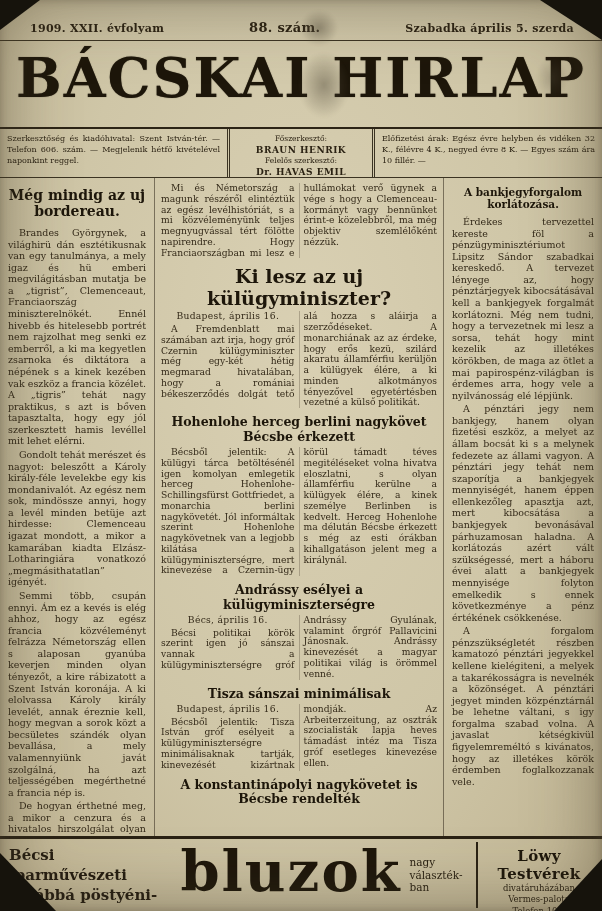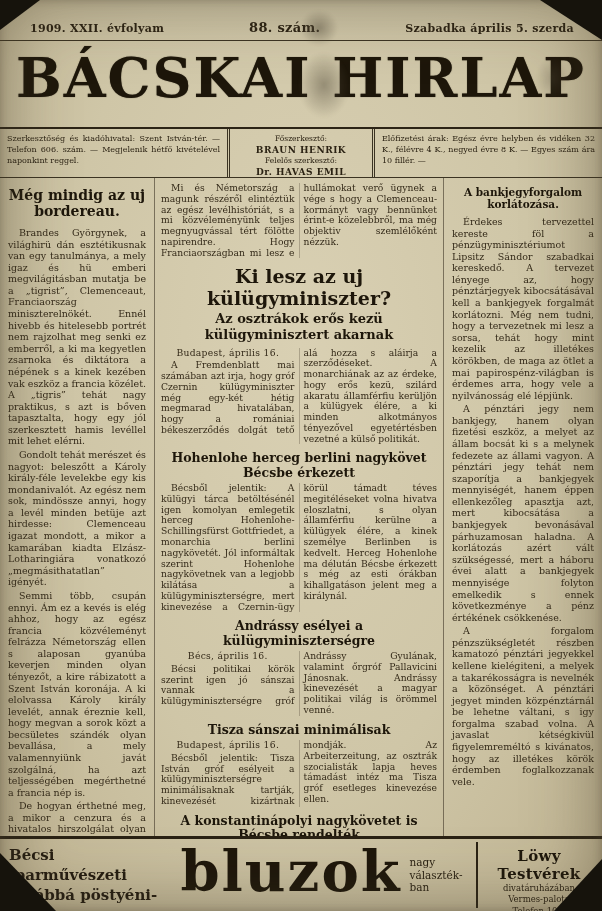--- a/index.html
+++ b/index.html
@@ -143,21 +143,20 @@
     </section>
 
     <div class="vrule"></div>
 
     <section class="col col-mid">
       <div class="two-col">
         <div class="flowtext">Mi és Németország a magunk részéről elintéztük az egész levélhistóriát, s a mi közvéleményünk teljes megnyugvással tért fölötte napirendre. Hogy Franciaországban mi lesz e hullámokat verő ügynek a vége s hogy a Clemenceau-kormányt vagy bennünket érint-e közelebbről, ma még objektiv szemlélőként nézzük.</div>
       </div>
 
       <h1 class="mid-headline">Ki lesz az uj külügyminiszter?</h1>
-      <h3 class="mid-subhead">Az osztrákok erős kezü külügyminisztert akarnak</h3>
 
       <div class="two-col">
         <div class="dateline">Budapest, április 16.</div>
         <div class="flowtext">A Fremdenblatt mai számában azt irja, hogy gróf Czernin külügyminiszter még egy-két hétig megmarad hivatalában, hogy a romániai békeszerződés dolgát tető alá hozza s aláirja a szerződéseket. A monarchiának az az érdeke, hogy erős kezü, szilárd akaratu államférfiu kerüljön a külügyek élére, a ki minden alkotmányos tényezővel egyetértésben vezetné a külső politikát.</div>
       </div>
 
       <h4 class="sec-head">Hohenlohe herceg berlini nagykövet Bécsbe érkezett</h4>
       <div class="two-col">
         <div class="flowtext">Bécsből jelentik: A külügyi tárca betöltésénél igen komolyan emlegetik herceg Hohenlohe-Schillingsfürst Gottfriedet, a monarchia berlini nagykövetét. Jól informáltak szerint Hohenlohe nagykövetnek van a legjobb kilátása a külügyminiszterségre, mert kinevezése a Czernin-ügy körül támadt téves megitéléseket volna hivatva eloszlatni, s olyan államférfiu kerülne a külügyek élére, a kinek személye Berlinben is kedvelt. Herceg Hohenlohe ma délután Bécsbe érkezett s még az esti órákban kihallgatáson jelent meg a királynál.</div>
       </div>

